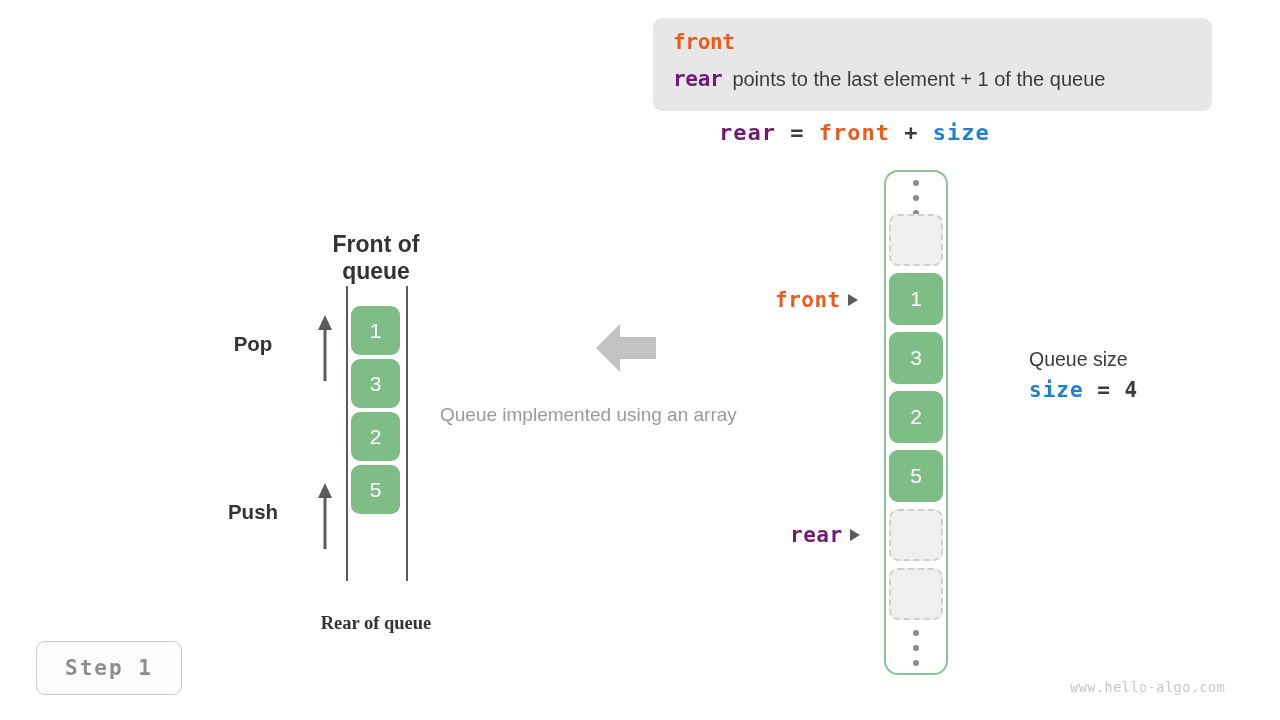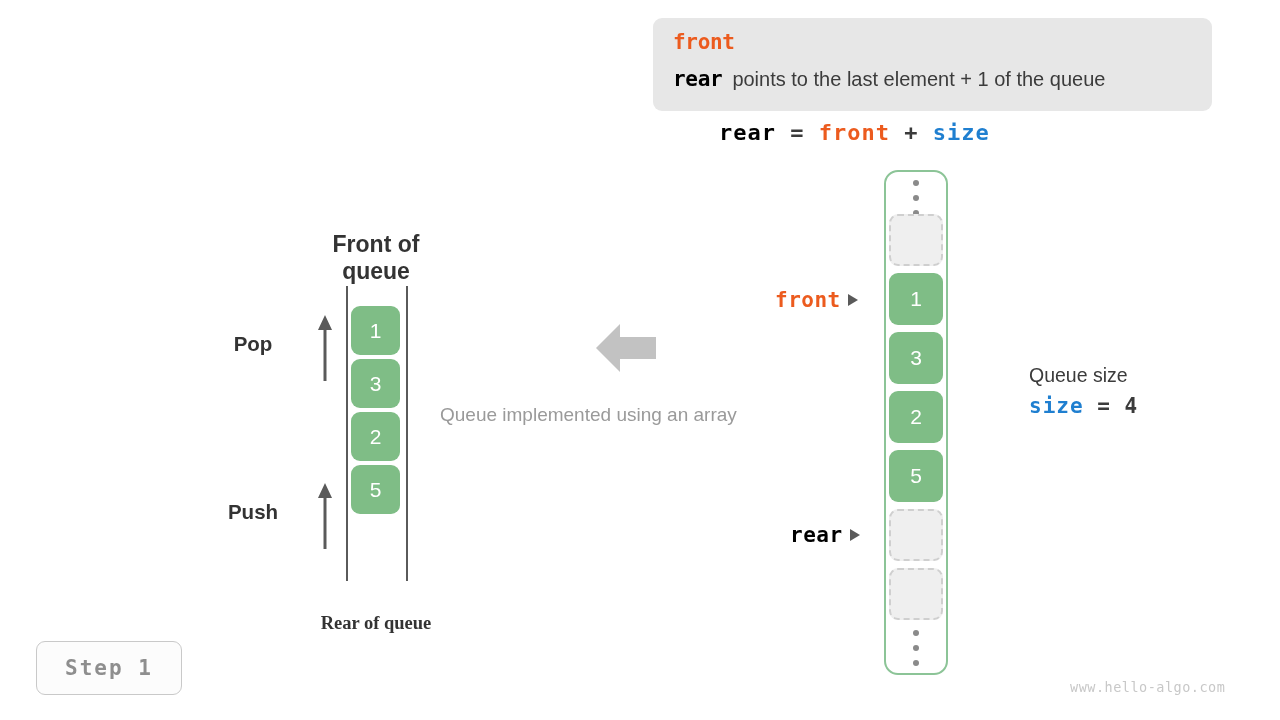--- a/index.html
+++ b/index.html
@@ -16,21 +16,21 @@
     left:653px;top:18px;width:559px;height:93px;
     background:#e7e7e7;border-radius:9px;
     box-sizing:border-box;padding:12px 0 0 20px;
   }
   .legend-line{
     display:flex;align-items:baseline;gap:10px;
     height:37px;
   }
   .mono{font-family:"DejaVu Sans Mono", monospace;font-weight:bold;}
   .kw-front{color:#ec5b1e;}
-  .kw-rear{color:#000000;}
+  .kw-rear{color:#701a75;}
   .kw-size{color:#1f7fd0;}
   .legend-kw{font-size:21px;letter-spacing:-0.3px;}
   .legend-txt{font-size:20px;color:#3b3b3b;}
 
   
   #formula{
     left:673px;top:120px;
     font-size:22px;letter-spacing:1px;white-space:pre;margin-left:46px;
   }
   #formula .op{color:#3b3b3b;}
@@ -99,21 +99,21 @@
     font-size:21px;letter-spacing:0.5px;
   }
   #ptr-front{left:775px;top:288px;}
   #ptr-rear{left:790px;top:523px;}
   .ptr .tri{
     width:0;height:0;border-top:6px solid transparent;border-bottom:6px solid transparent;
     border-left:10px solid #5a5a5a;
   }
 
   
-  #size-info{left:1029px;top:360px;}
+  #size-info{left:1029px;top:344px;}
   #size-info .size-title{font-size:19.5px;color:#3b3b3b;line-height:30px;}
   #size-info .size-expr{font-size:21px;line-height:32px;letter-spacing:1px;white-space:pre;}
 
   
   #step-badge{
     left:36px;top:641px;width:144px;height:52px;
     border:1px solid #c9c9c9;border-radius:9px;background:#fcfcfc;
     display:flex;align-items:center;justify-content:center;
     color:#8e8e8e;font-size:21px;letter-spacing:2px;
   }

